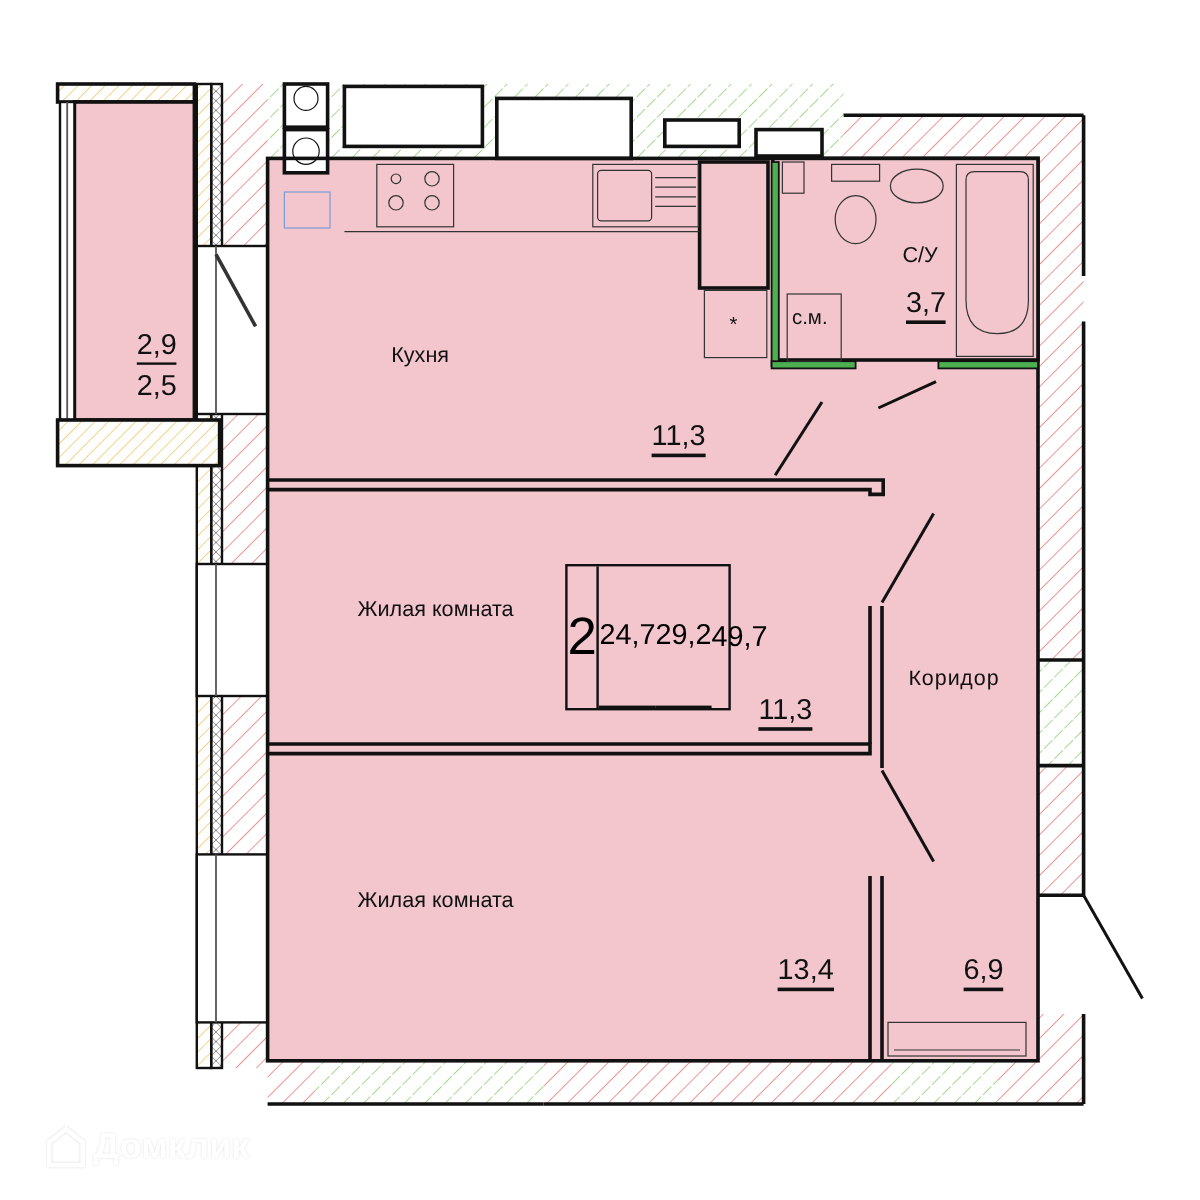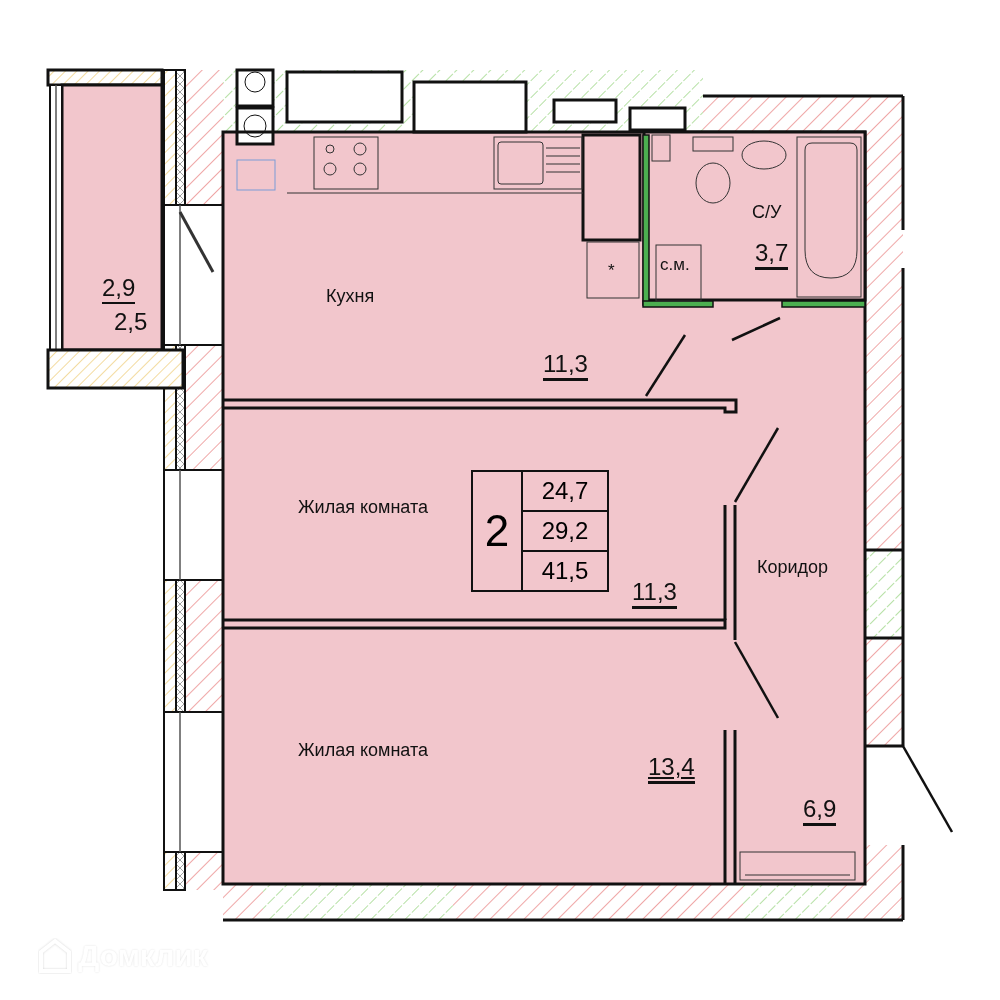--- a/index.html
+++ b/index.html
@@ -4,21 +4,21 @@
 <style>
   html, body { margin:0; padding:0; background:#ffffff; }
   body { width:1000px; height:1000px; position:relative; overflow:hidden; font-family:"Liberation Sans", sans-serif; }
   #plan { position:absolute; left:0; top:0; width:1000px; height:1000px; }
   .lbl { position:absolute; color:#111; font-family:"Liberation Sans", sans-serif; white-space:nowrap; line-height:1; }
   .room-name { font-size:18px; }
   .area { font-size:24px; }
   .area.ul { border-bottom:3px solid #111; padding-bottom:2px; }
   .summary { position:absolute; left:471px; top:470px; width:138px; height:122px; border:2px solid #111; display:flex; box-sizing:border-box; }
   .summary .rooms { width:48px; border-right:2px solid #111; display:flex; align-items:center; justify-content:center; font-size:44px; }
-  .summary .vals { flex:1; display:flex; flex-direction:column; }
+  .summary .vals { flex:1; display:flex; flex-direction:row; }
   .summary .vals div { flex:1; display:flex; align-items:center; justify-content:center; font-size:24px; border-bottom:2px solid #111; }
   .summary .vals div:last-child { border-bottom:none; }
   .watermark { position:absolute; left:38px; top:938px; display:flex; align-items:center; gap:6px; color:#ffffff; opacity:0.85; font-size:30px; font-weight:bold; text-shadow:0 0 2px #d8d8d8; }
   .sm { font-size:17px; }
 </style>
 </head>
 <body>
 
 <svg id="plan" viewBox="0 0 1000 1000" xmlns="http://www.w3.org/2000/svg">
   <defs>
@@ -172,37 +172,37 @@
 <div class="lbl room-name" style="left:326px;top:287px;">Кухня</div>
 <div class="lbl area ul" style="left:543px;top:352px;">11,3</div>
 
 <div class="lbl room-name" style="left:752px;top:203px;">С/У</div>
 <div class="lbl area ul" style="left:755px;top:241px;">3,7</div>
 
 <div class="lbl room-name" style="left:298px;top:498px;">Жилая комната</div>
 <div class="lbl area ul" style="left:632px;top:580px;">11,3</div>
 
 <div class="lbl room-name" style="left:298px;top:741px;">Жилая комната</div>
-<div class="lbl area ul" style="left:648px;top:755px;text-decoration:underline;">13,4</div>
-
-<div class="lbl room-name" style="left:757px;top:558px;">Коридор</div>
+<div class="lbl area ul" style="left:648px;top:797px;">13,4</div>
+
+<div class="lbl room-name" style="left:757px;top:558px;font-family:Liberation Mono, monospace;">Коридор</div>
 <div class="lbl area ul" style="left:803px;top:797px;">6,9</div>
 
-<div class="lbl area" style="left:102px;top:276px;border-bottom:2px solid #111;padding-bottom:2px;">2,9</div>
+<div class="lbl area" style="left:114px;top:276px;border-bottom:2px solid #111;padding-bottom:2px;">2,9</div>
 <div class="lbl area" style="left:114px;top:310px;">2,5</div>
 
 <div class="lbl sm" style="left:660px;top:256px;">с.м.</div>
 <div class="lbl sm" style="left:608px;top:262px;">*</div>
 
 <div class="summary">
   <div class="rooms">2</div>
   <div class="vals">
     <div>24,7</div>
     <div>29,2</div>
-    <div>41,5</div>
+    <div>49,7</div>
   </div>
 </div>
 
 <div class="watermark">
   <svg width="34" height="36" viewBox="0 0 34 36">
     <path d="M17 3 L31 14 L31 33 L3 33 L3 14 Z" fill="none" stroke="#ffffff" stroke-width="4" style="filter:drop-shadow(0 0 1px #ccc)"></path>
   </svg>
   <span>Домклик</span>
 </div>
 

